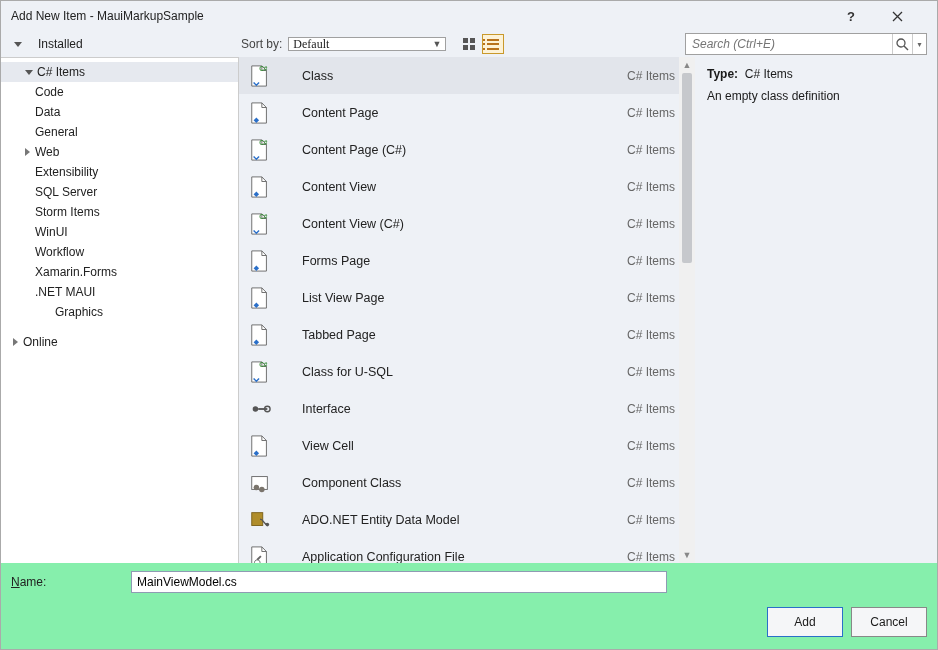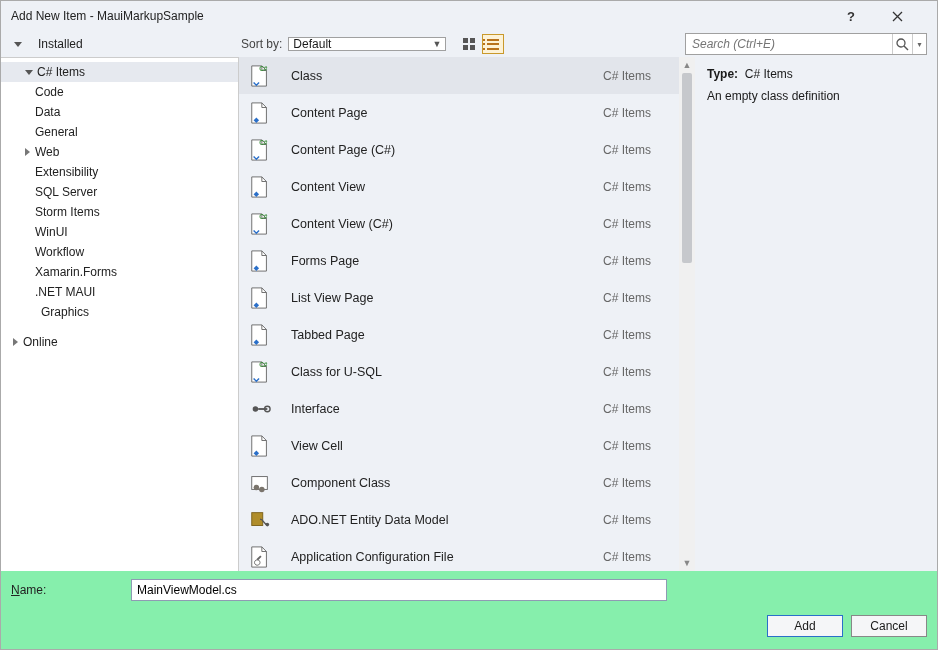--- a/index.html
+++ b/index.html
@@ -13,21 +13,21 @@
   .titlebar-btn.help { font-weight: 600; font-size: 13px; }
   .titlebar-btn.close { font-size: 13px; }
   
   .toprow { height: 26px; display: flex; align-items: center; padding: 0 10px; }
   .toprow-left { width: 230px; display: flex; align-items: center; }
   .installed-hdr { display: flex; align-items: center; gap: 16px; font-size: 12px; color: #222; padding: 2px 3px; }
   .tri-down { width: 0; height: 0; border-left: 4px solid transparent; border-right: 4px solid transparent; border-top: 5px solid #555; }
   .tri-right { width: 0; height: 0; border-top: 4px solid transparent; border-bottom: 4px solid transparent; border-left: 5px solid #777; display: inline-block; }
   .toprow-mid { flex: 1; display: flex; align-items: center; gap: 6px; }
   .sort-label { color: #444; font-size: 12px; }
-  .sort-select { width: 158px; height: 14px; border: 1px solid #a0a0a0; background: #fff; display: flex; align-items: center; padding: 0 4px; justify-content: space-between; }
+  .sort-select { width: 158px; height: 14px; border: 1px solid #a0a0a0; background: #fff; display: flex; align-items: center; padding: 0 4px; justify-content: space-between; font-family: Liberation Serif, serif; }
   .sort-select .sel-text { font-size: 12px; }
   .sort-select .sel-caret { font-size: 9px; color: #555; }
   .view-toggles { display: flex; gap: 2px; margin-left: 6px; }
   .view-btn { width: 22px; height: 20px; border: 1px solid transparent; display: flex; align-items: center; justify-content: center; }
   .view-btn.active { border: 1px solid #c9992b; background: #fdf2d6; }
   .view-icon-grid { width: 12px; height: 12px; display: grid; grid-template-columns: repeat(2, 5px); grid-template-rows: repeat(2, 5px); gap: 2px; }
   .view-icon-grid span { background: #555; }
   .view-icon-list { width: 12px; height: 11px; display: flex; flex-direction: column; justify-content: space-between; }
   .view-icon-list span { height: 2px; background: #b8721c; display: block; position: relative; }
   .view-icon-list span::before { content: ""; position: absolute; left: -4px; top: 0; width: 2px; height: 2px; background: #b8721c; }
@@ -42,41 +42,41 @@
   .tree { width: 238px; background: #fff; border: 1px solid #ccc; border-left: none; border-bottom: none; padding: 4px 0; overflow: auto; }
   .tree-row { display: flex; align-items: center; height: 20px; font-size: 12px; color: #222; white-space: nowrap; }
   .tree-row.l1 { padding-left: 22px; }
   .tree-row.l2 { padding-left: 34px; }
   .tree-row.selected { background: #e6e9ef; }
   .tree-row .exp { width: 12px; margin-right: 2px; display: inline-flex; justify-content: center; }
   
   .list-wrap { flex: 1; display: flex; background: #eef1f6; }
   .list { flex: 1; overflow: hidden; }
   .list-inner { height: 100%; overflow: hidden; }
-  .item-row { height: 37px; display: flex; align-items: center; padding: 0 24px 0 8px; }
+  .item-row { height: 37px; display: flex; align-items: center; padding: 0 0 0 8px; gap: 11px; }
   .item-row.selected { background: #e2e5eb; }
   .item-icon { width: 26px; height: 30px; display: flex; align-items: center; justify-content: center; margin-right: 18px; }
   .item-label { flex: 1; font-size: 12.5px; color: #222; }
   .item-cat { font-size: 12px; color: #666; padding-right: 4px; }
   .scrollbar { width: 16px; background: #f0f0f0; display: flex; flex-direction: column; align-items: center; }
   .sb-arrow { width: 100%; height: 16px; display: flex; align-items: center; justify-content: center; font-size: 9px; color: #888; }
   .sb-track { flex: 1; width: 100%; position: relative; }
   .sb-thumb { position: absolute; left: 3px; right: 3px; top: 0; height: 190px; background: #c6c8cc; border-radius: 2px; }
   
   .detail { width: 242px; background: #eef1f6; padding: 10px 12px; font-size: 12px; }
   .detail .type-line { margin-bottom: 8px; }
   .detail .type-line b { font-weight: 600; }
   
   .bottom { background: #86efac; padding: 8px 10px 12px 10px; }
   .name-row { display: flex; align-items: center; height: 22px; margin-bottom: 14px; }
   .name-label { width: 120px; font-size: 12px; color: #222; text-decoration: underline; text-decoration-color: transparent; }
   .name-label span.ul { text-decoration: underline; }
   .name-input { width: 536px; height: 22px; border: 1px solid #8f9bb3; padding: 0 5px; font-size: 12px; background: #fff; }
   .btn-row { display: flex; justify-content: flex-end; gap: 8px; }
-  .btn { width: 76px; height: 22px; border: 1px solid #888; background: #f5f6f8; font-size: 12px; display: flex; align-items: center; justify-content: center; }
+  .btn { width: 76px; height: 30px; border: 1px solid #888; background: #f5f6f8; font-size: 12px; display: flex; align-items: center; justify-content: center; }
   .btn.primary { border: 1px solid #2a6fc9; }
   
   .file-svg { width: 22px; height: 26px; }
 </style>
 </head>
 <body>
 
 <div class="dialog">
 
   <div class="titlebar">
@@ -174,21 +174,21 @@
         </div>
       <div class="tree-row l2">
           <span>Workflow</span>
         </div>
       <div class="tree-row l2">
           <span>Xamarin.Forms</span>
         </div>
       <div class="tree-row l2">
           <span>.NET MAUI</span>
         </div>
-      <div class="tree-row l1" style="padding-left:40px;">
+      <div class="tree-row l1" style="padding-left:54px;">
           <span>Graphics</span>
         </div>
       <div style="height:10px;"></div>
       <div class="tree-row" style="padding-left:8px;">
         <span class="exp">
             <span class="tri-right"></span>
           </span>
         <span>Online</span>
       </div>
     </div>

